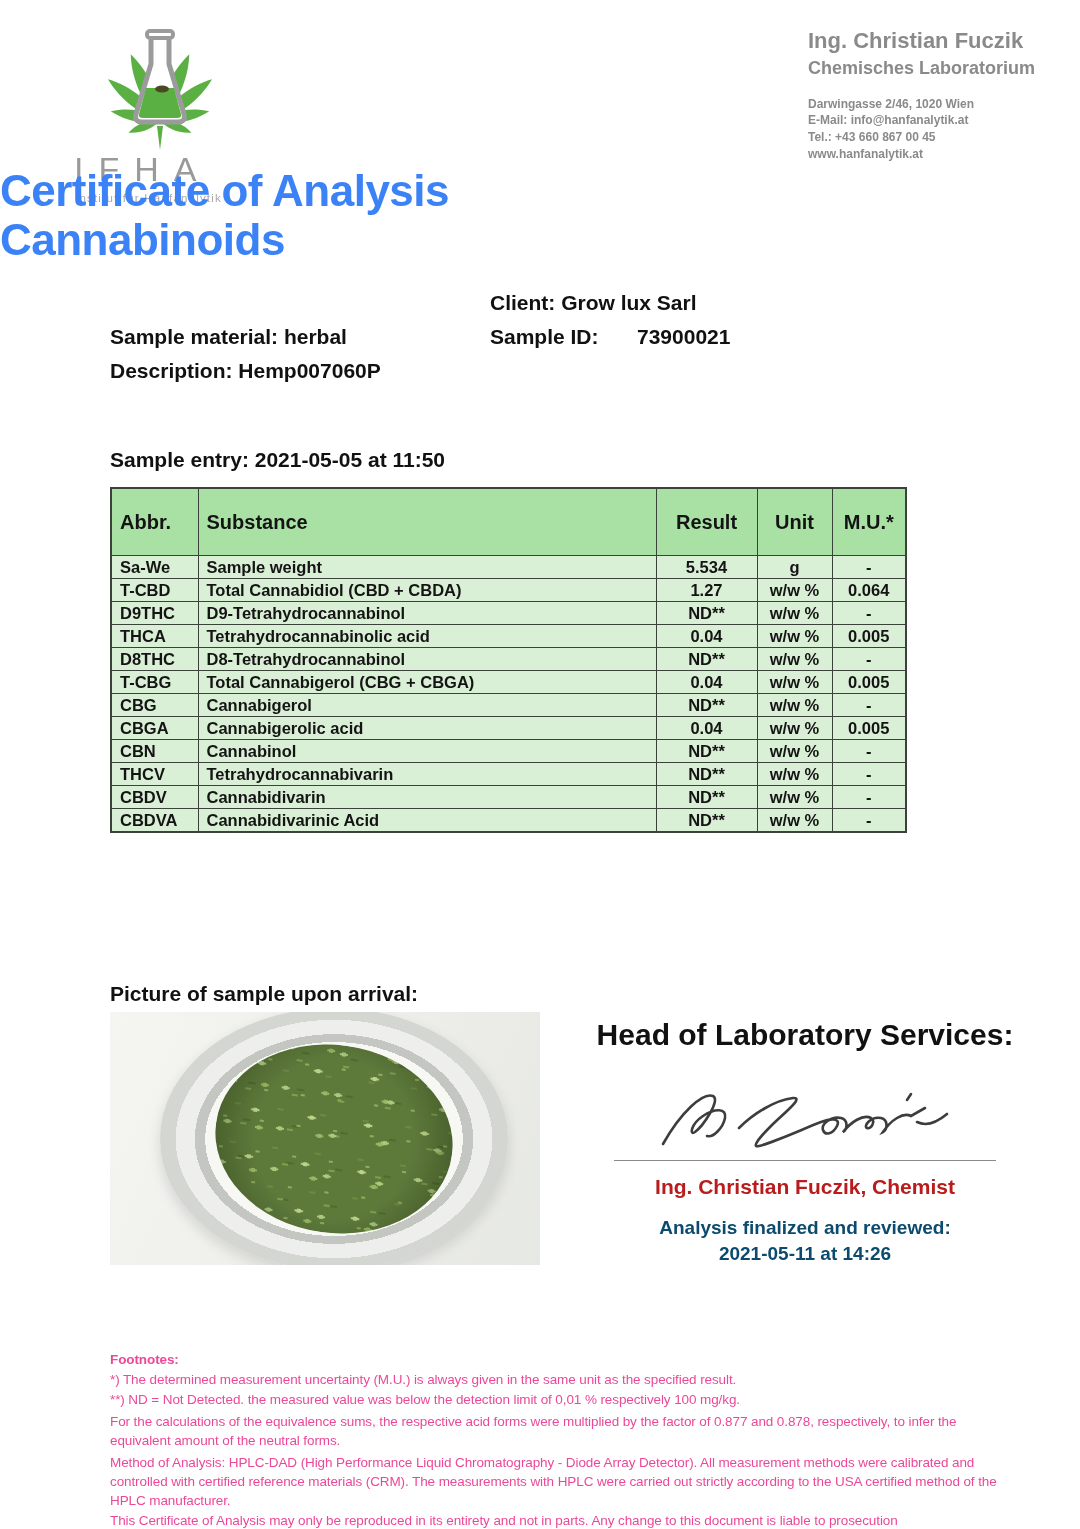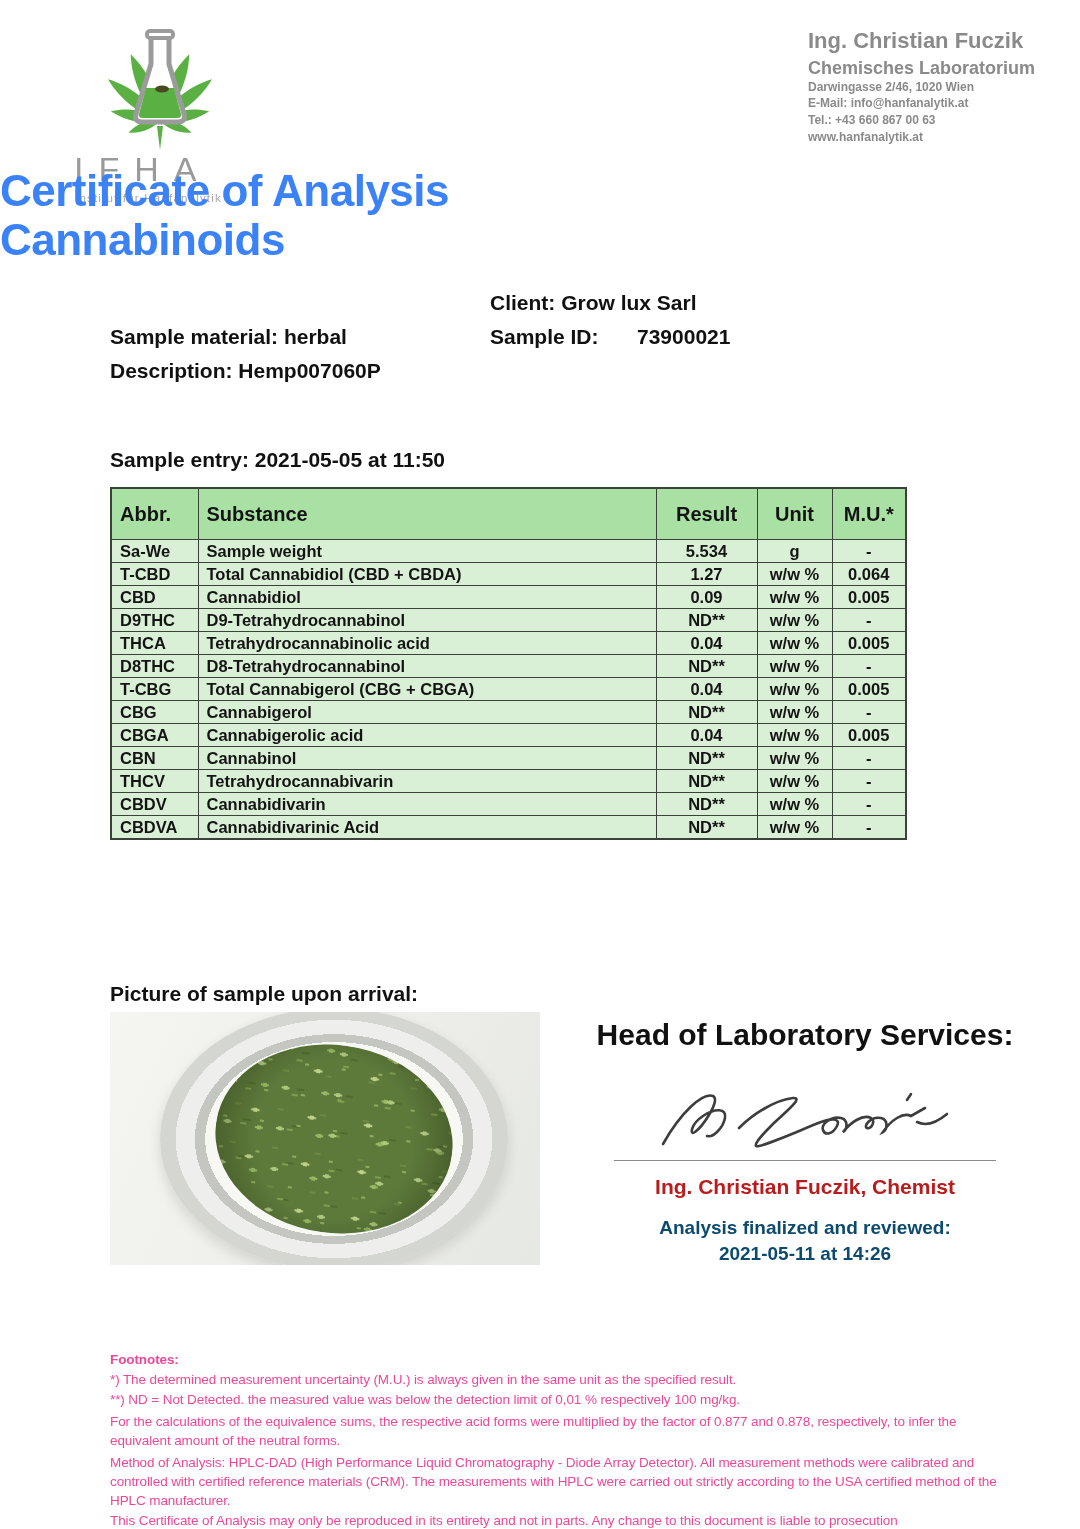--- a/index.html
+++ b/index.html
@@ -8,41 +8,41 @@
 
   
   .logo-wrap{position:absolute;left:60px;top:26px;width:200px;}
   .logo-svg{display:block;}
   .logo-acronym{position:absolute;left:14px;top:124px;font-size:34px;font-weight:400;
                 letter-spacing:15px;color:#9a9a9a;}
   .logo-subtitle{position:absolute;left:15px;top:166px;font-size:11.5px;letter-spacing:1.2px;color:#a9a9a9;}
 
   .contact{position:absolute;left:808px;top:28px;width:260px;color:#8a8a8a;line-height:1.22;}
   .contact .c-name{font-size:22px;font-weight:bold;margin-bottom:3px;}
-  .contact .c-line0{font-size:18px;font-weight:bold;margin-bottom:0;}
+  .contact .c-line0{font-size:18px;font-weight:bold;margin-bottom:17px;}
   .contact .c-line{font-size:12px;font-weight:bold;margin-bottom:2px;}
 
   
   .title{position:absolute;left:0;top:166px;width:1050px;text-align:left;
          font-size:44px;font-weight:bold;line-height:1.12;letter-spacing:-0.5px;color:#3b82f6;}
 
   
   .lbl{position:absolute;font-size:21px;font-weight:bold;color:#111;}
   .info-client{left:490px;top:291px;}
   .info-material{left:110px;top:325px;}
   .info-idlabel{left:490px;top:325px;}
   .info-idvalue{left:637px;top:325px;}
   .info-desc{left:110px;top:359px;}
   .info-entry{left:110px;top:448px;}
 
   
   table.results{position:absolute;left:110px;top:487px;width:795px;border-collapse:collapse;
                 table-layout:fixed;border:2px solid #3a423a;}
   table.results th,table.results td{border:1px solid #3a423a;overflow:hidden;white-space:nowrap;}
-  table.results th{background:#a9e0a4;height:34px;font-size:20px;font-weight:bold;text-align:left;padding:8px 8px;}
+  table.results th{background:#a9e0a4;height:34px;font-size:20px;font-weight:bold;text-align:left;padding:16px 8px;}
   table.results th.center{text-align:center;padding:0;}
   table.results td{background:#daf0d6;height:22px;font-size:16.5px;font-weight:bold;padding:0 8px;}
   table.results td.col-result,table.results td.col-unit,table.results td.col-mu{text-align:center;padding:0;}
 
   
   .pic-label{left:110px;top:982px;}
   .sample-photo{position:absolute;left:110px;top:1012px;width:430px;height:253px;overflow:hidden;
                 background:linear-gradient(115deg,#f5f5f2 0%,#efefec 45%,#e6e8e3 100%);}
   .bowl{position:absolute;left:50px;top:-4px;width:348px;height:262px;border-radius:50%;
         background:radial-gradient(closest-side,
@@ -114,21 +114,21 @@
     </svg>
     <div class="logo-acronym">IFHA</div>
     <div class="logo-subtitle">Institut für Hanfanalytik</div>
   </div>
 
   <div class="contact">
     <div class="c-name">Ing. Christian Fuczik</div>
     <div class="c-line0">Chemisches Laboratorium</div>
     <div class="c-line">Darwingasse 2/46, 1020 Wien</div>
     <div class="c-line">E-Mail: info@hanfanalytik.at</div>
-    <div class="c-line">Tel.: +43 660 867 00 63</div>
+    <div class="c-line">Tel.: +43 660 867 00 45</div>
     <div class="c-line">www.hanfanalytik.at</div>
   </div>
 
   <div class="title">
     <div>Certificate of Analysis</div>
     <div>Cannabinoids</div>
   </div>
 
   <div class="lbl info-client">Client: Grow lux Sarl</div>
   <div class="lbl info-material">Sample material: herbal</div>
@@ -163,27 +163,20 @@
           <td class="col-mu">-</td>
         </tr>
         <tr>
           <td class="col-abbr">T-CBD</td>
           <td class="col-substance">Total Cannabidiol (CBD + CBDA)</td>
           <td class="col-result">1.27</td>
           <td class="col-unit">w/w %</td>
           <td class="col-mu">0.064</td>
         </tr>
         <tr>
-          <td class="col-abbr">CBD</td>
-          <td class="col-substance">Cannabidiol</td>
-          <td class="col-result">0.09</td>
-          <td class="col-unit">w/w %</td>
-          <td class="col-mu">0.005</td>
-        </tr>
-        <tr>
           <td class="col-abbr">D9THC</td>
           <td class="col-substance">D9-Tetrahydrocannabinol</td>
           <td class="col-result">ND**</td>
           <td class="col-unit">w/w %</td>
           <td class="col-mu">-</td>
         </tr>
         <tr>
           <td class="col-abbr">THCA</td>
           <td class="col-substance">Tetrahydrocannabinolic acid</td>
           <td class="col-result">0.04</td>

